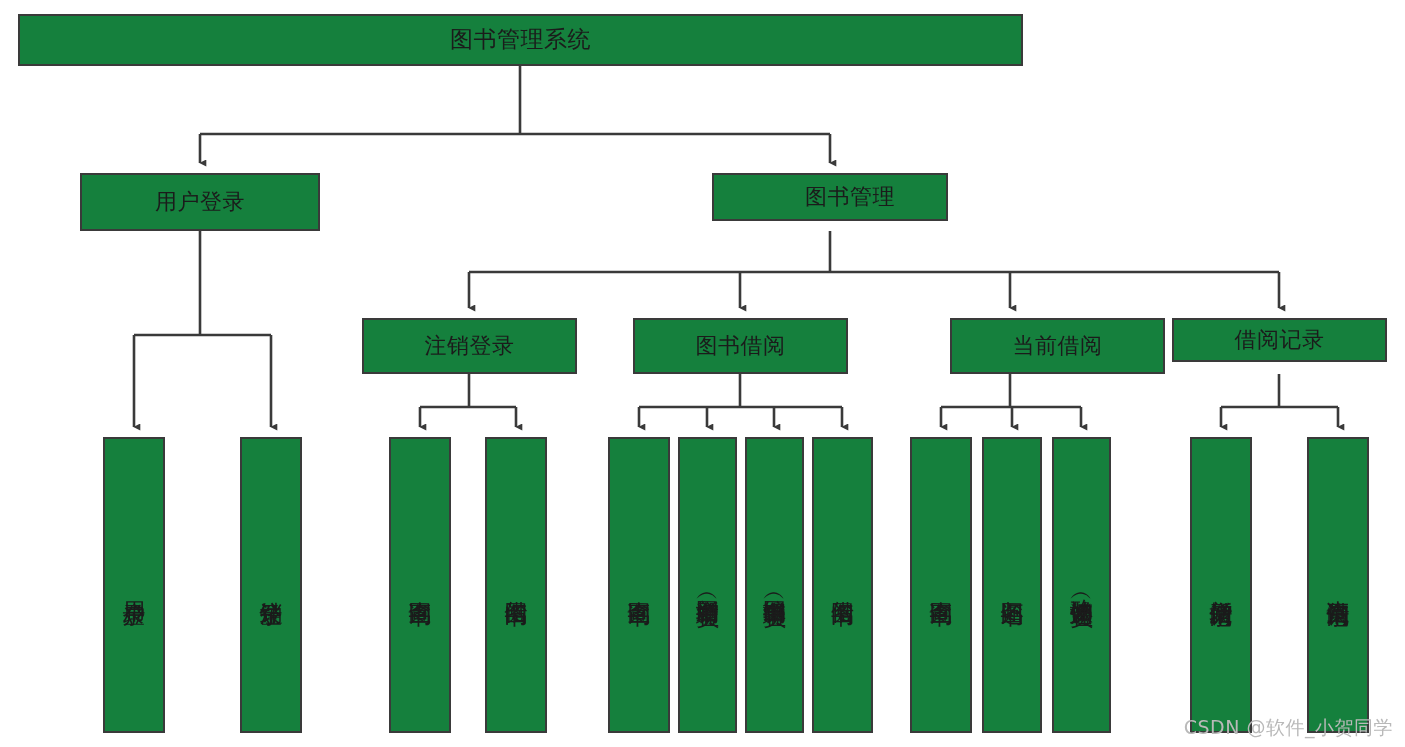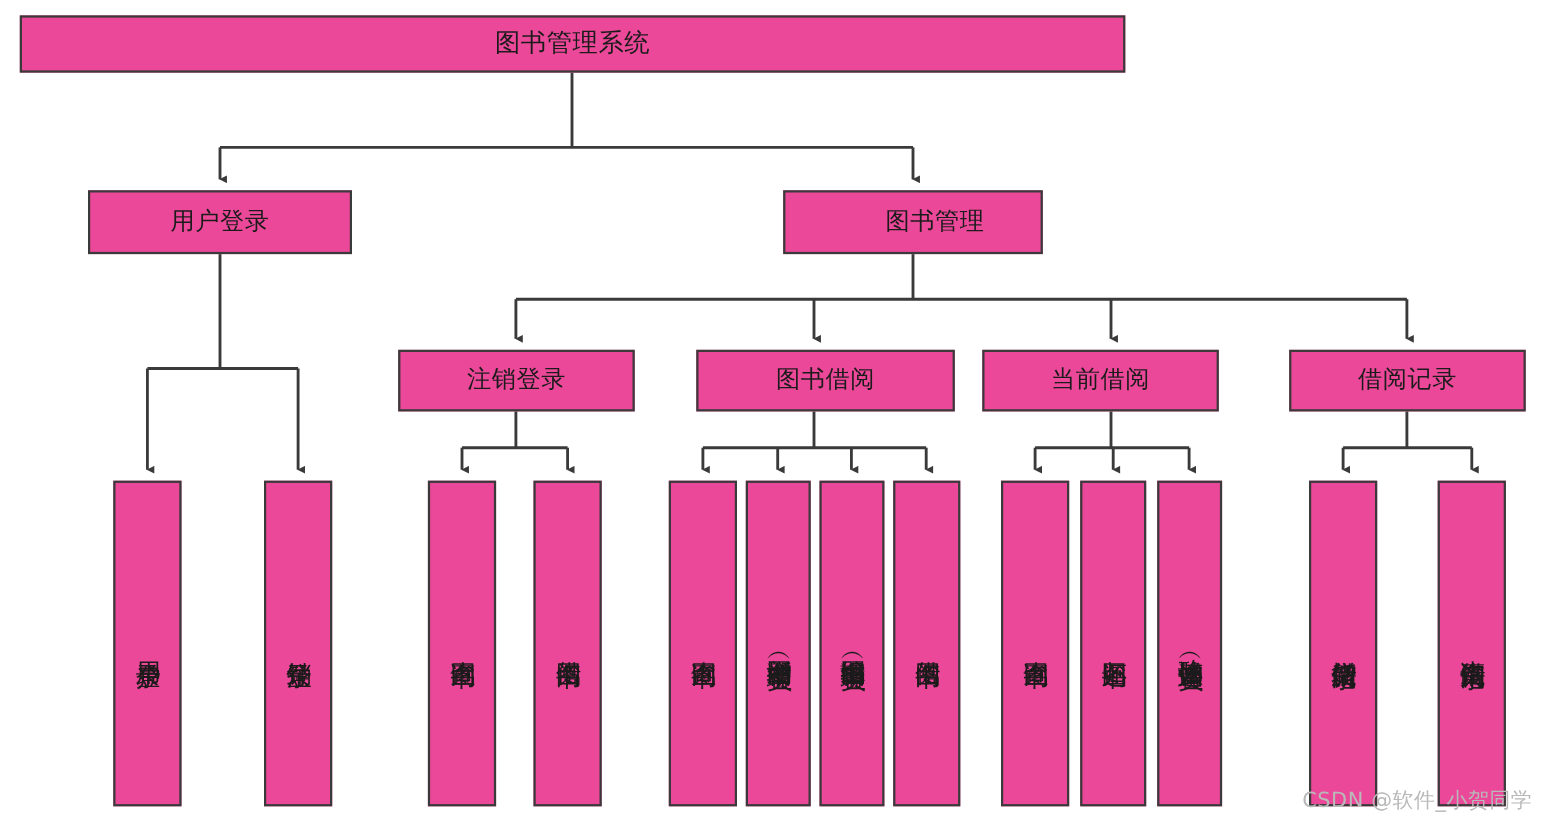--- a/index.html
+++ b/index.html
@@ -22,21 +22,21 @@
     position: absolute;
     left: 0;
     top: 0;
     width: 1405px;
     height: 747px;
     pointer-events: none;
   }
   .node {
     position: absolute;
     box-sizing: border-box;
-    background: #ec4899;
+    background: #15803d;
     border: 2px solid #3a3a3a;
     display: flex;
     align-items: center;
     justify-content: center;
     color: #1b1b1b;
   }
   .node-label {
     display: block;
     text-align: center;
     line-height: 1.18;
@@ -145,34 +145,34 @@
     </g>
   </svg>
 
   <div class="node root horizontal" style="left: 18px; top: 14px; width: 1005px; height: 52px; border-color: rgb(58, 58, 58); color: rgb(27, 27, 27);">
     <span class="node-label">图书管理系统</span>
   </div>
 
   <div class="node horizontal" style="left: 80px; top: 173px; width: 240px; height: 58px; border-color: rgb(58, 58, 58); color: rgb(27, 27, 27);">
     <span class="node-label">用户登录</span>
   </div>
-  <div class="node horizontal" style="left: 712px; top: 173px; width: 236px; height: 58px; border-color: rgb(58, 58, 58); color: rgb(27, 27, 27); padding-left: 40px;">
+  <div class="node horizontal" style="left: 712px; top: 173px; width: 236px; height: 48px; border-color: rgb(58, 58, 58); color: rgb(27, 27, 27); padding-left: 40px;">
     <span class="node-label">图书管理</span>
   </div>
 
   <div class="node horizontal" style="left: 362px; top: 318px; width: 215px; height: 56px; border-color: rgb(58, 58, 58); color: rgb(27, 27, 27);">
     <span class="node-label">注销登录</span>
   </div>
-  <div class="node horizontal" style="left: 633px; top: 318px; width: 235px; height: 56px; border-color: rgb(58, 58, 58); color: rgb(27, 27, 27);">
+  <div class="node horizontal" style="left: 633px; top: 318px; width: 215px; height: 56px; border-color: rgb(58, 58, 58); color: rgb(27, 27, 27);">
     <span class="node-label">图书借阅</span>
   </div>
-  <div class="node horizontal" style="left: 893px; top: 318px; width: 215px; height: 56px; border-color: rgb(58, 58, 58); color: rgb(27, 27, 27);">
+  <div class="node horizontal" style="left: 950px; top: 318px; width: 215px; height: 56px; border-color: rgb(58, 58, 58); color: rgb(27, 27, 27);">
     <span class="node-label">当前借阅</span>
   </div>
-  <div class="node horizontal" style="left: 1172px; top: 318px; width: 215px; height: 56px; border-color: rgb(58, 58, 58); color: rgb(27, 27, 27);">
+  <div class="node horizontal" style="left: 1172px; top: 318px; width: 215px; height: 44px; border-color: rgb(58, 58, 58); color: rgb(27, 27, 27);">
     <span class="node-label">借阅记录</span>
   </div>
 
   <div class="node vertical" style="left: 103px; top: 437px; width: 62px; height: 296px; border-color: rgb(58, 58, 58); color: rgb(27, 27, 27);">
     <span class="node-label">用户登录</span>
   </div>
   <div class="node vertical" style="left: 240px; top: 437px; width: 62px; height: 296px; border-color: rgb(58, 58, 58); color: rgb(27, 27, 27);">
     <span class="node-label">注销登录</span>
   </div>
 

